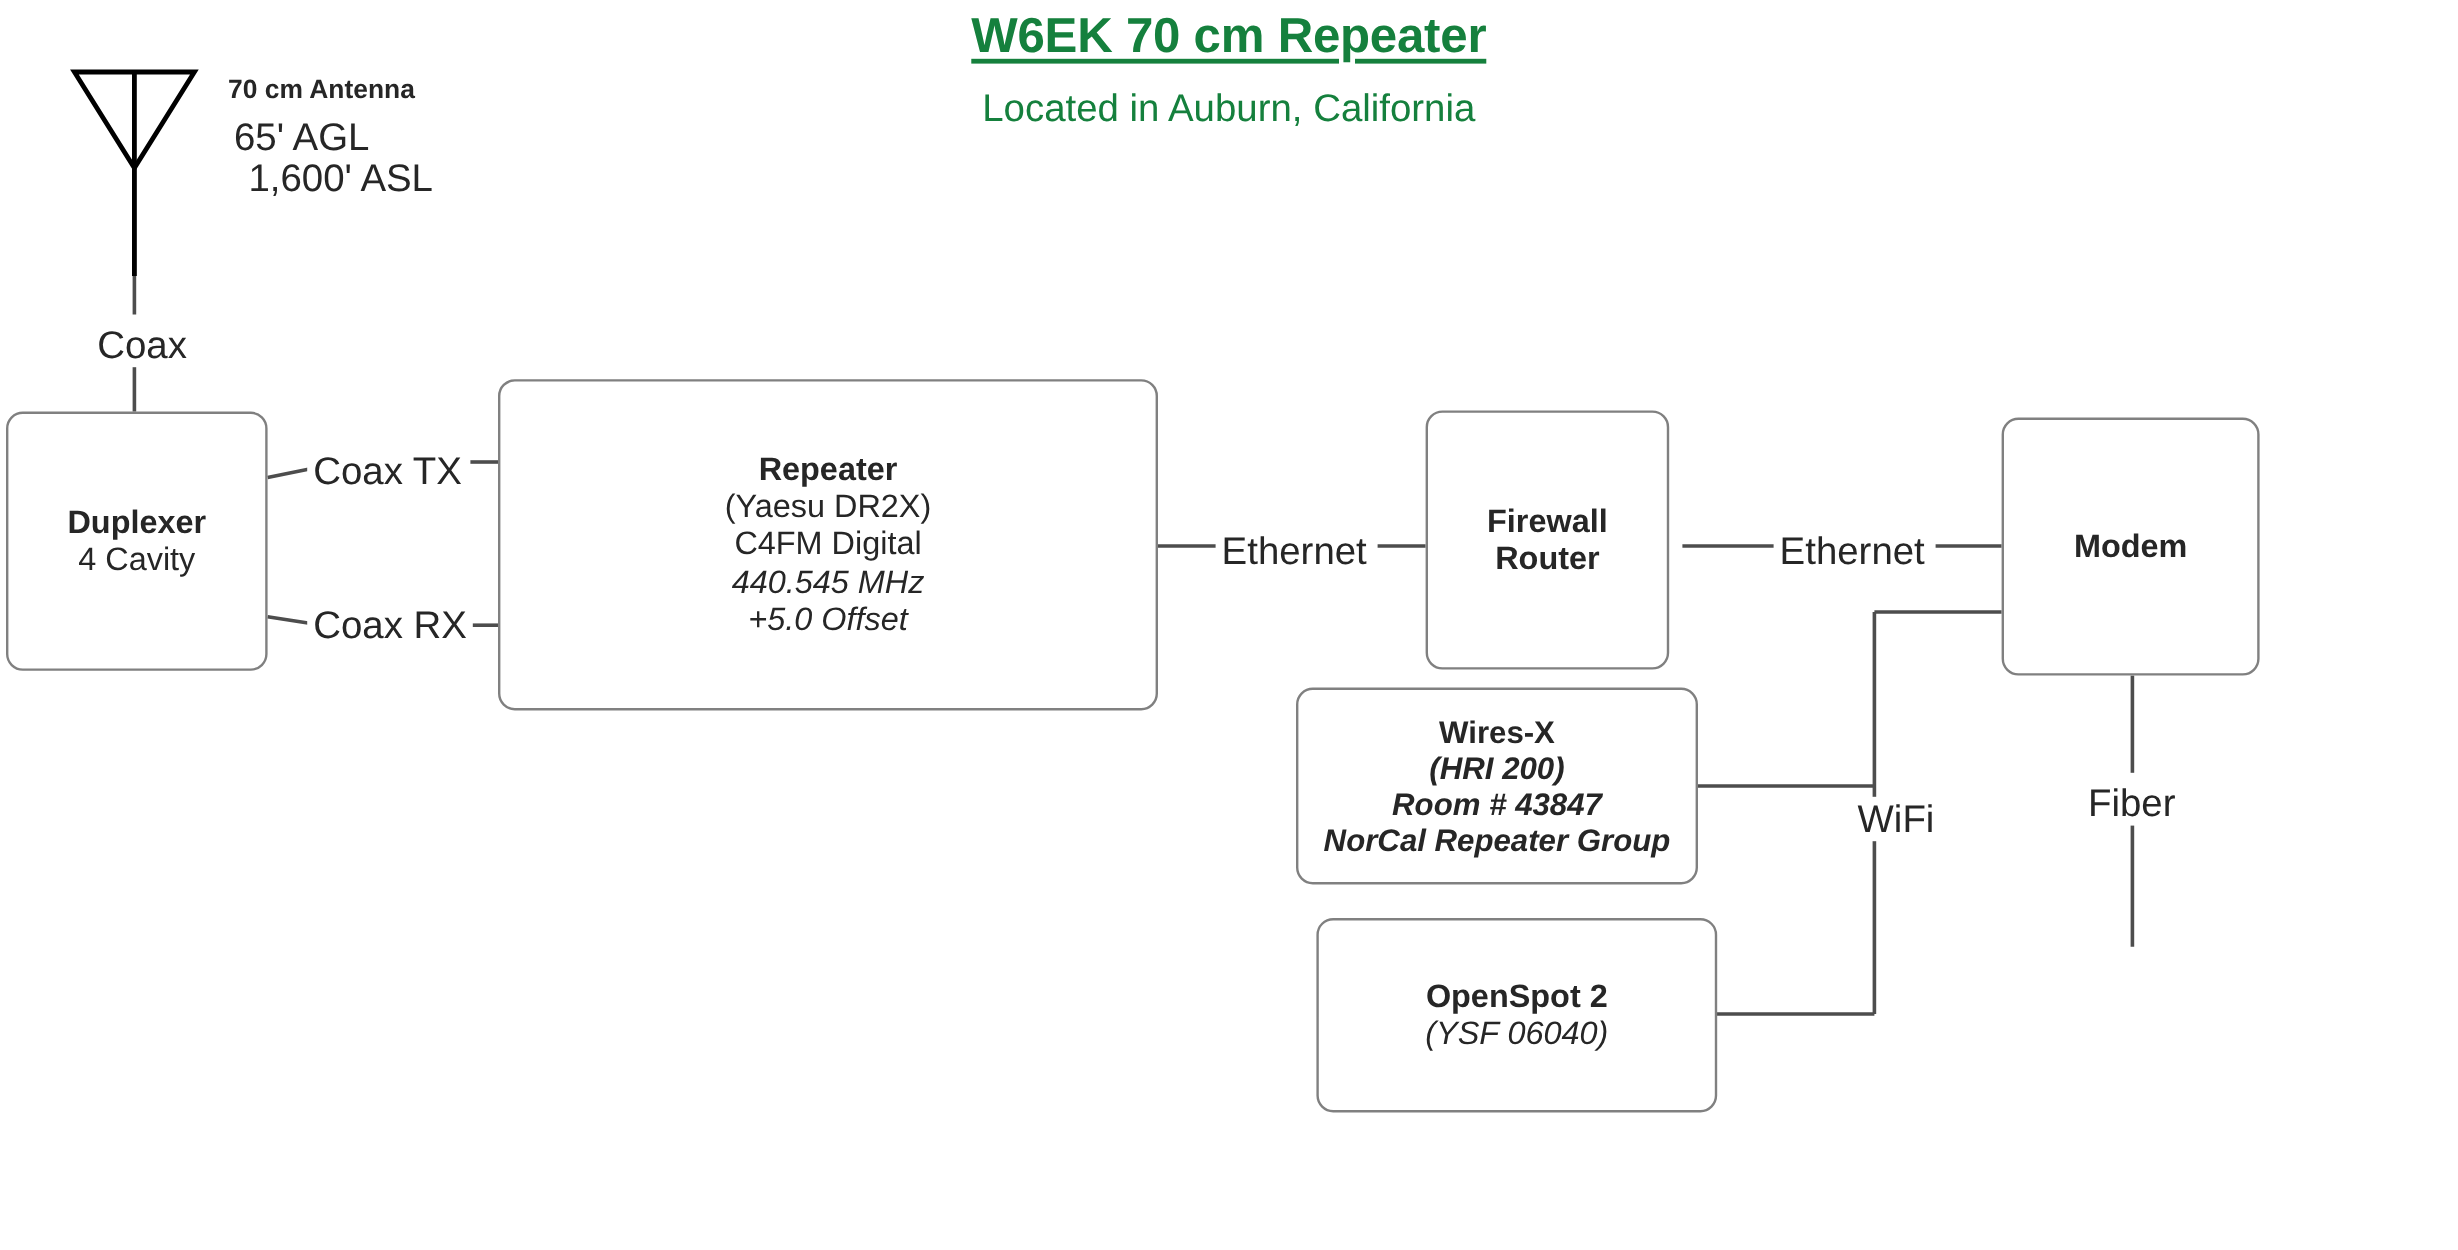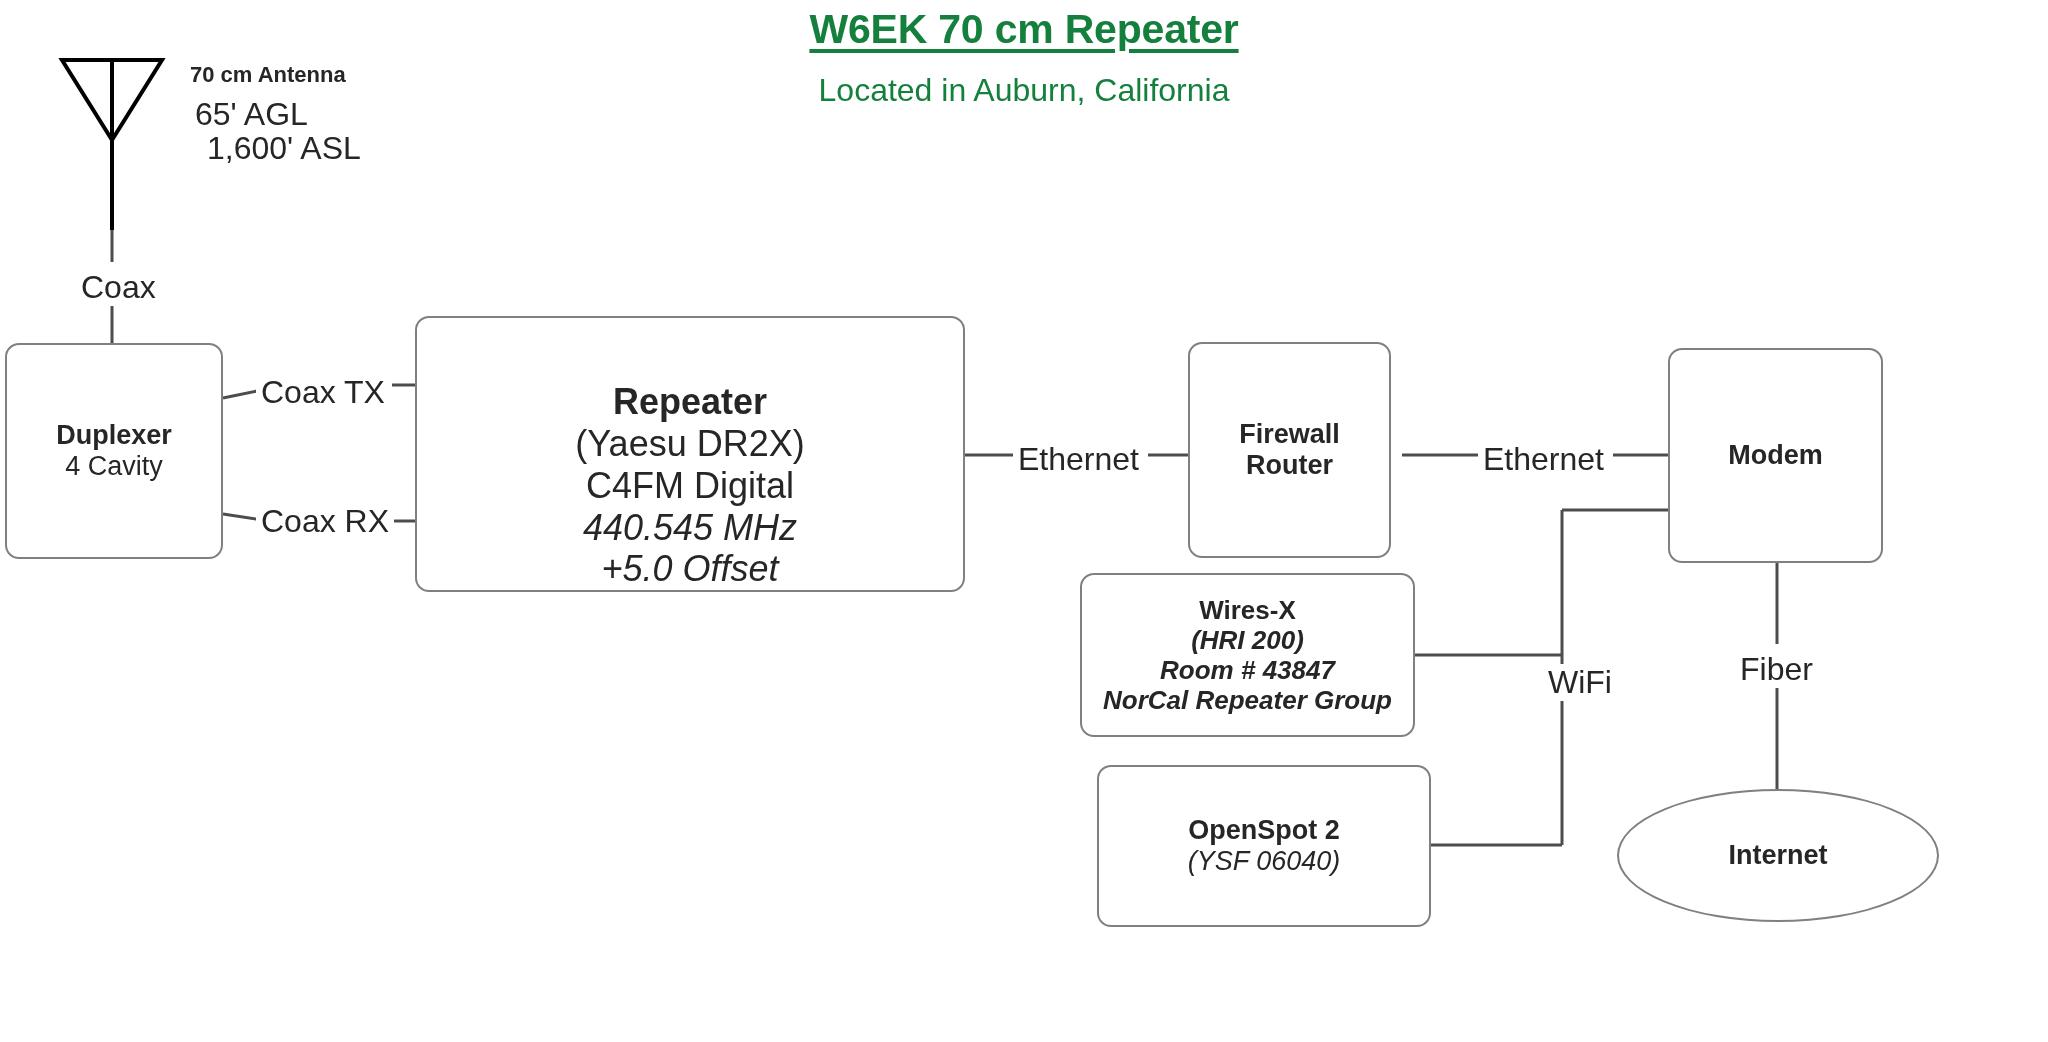--- a/index.html
+++ b/index.html
@@ -63,21 +63,21 @@
     display: block;
     white-space: nowrap;
     text-align: center;
   }
   .l.b   { font-weight: bold; }
   .l.n   { font-weight: normal; }
   .l.i   { font-style: italic; }
   .l.bi  { font-weight: bold; font-style: italic; }
 
   #node-duplexer      { left: 5px;    top: 343px; width: 218px; height: 216px; font-size: 27px; }
-  #node-repeater      { left: 415px;  top: 316px; width: 550px; height: 276px; font-size: 36px; justify-content: flex-end; }
+  #node-repeater      { left: 415px;  top: 316px; width: 550px; height: 276px; font-size: 27px; }
   #node-firewall      { left: 1188px; top: 342px; width: 203px; height: 216px; font-size: 27px; }
   #node-modem         { left: 1668px; top: 348px; width: 215px; height: 215px; font-size: 27px; }
   #node-wiresx        { left: 1080px; top: 573px; width: 335px; height: 164px; font-size: 26px; }
   #node-openspot      { left: 1078px; top: 765px; width: 334px; height: 162px; font-size: 27px; margin-left: 19px; }
 
   
   #node-internet {
     position: absolute;
     left: 1617px;
     top: 789px;
@@ -199,17 +199,14 @@
     <span class="l bi">(HRI 200)</span>
     <span class="l bi">Room # 43847</span>
     <span class="l bi">NorCal Repeater Group</span>
   </div>
 
   <div class="node" id="node-openspot">
     <span class="l b">OpenSpot 2</span>
     <span class="l i">(YSF 06040)</span>
   </div>
 
-  <div id="node-internet">
-    <span class="l b">Internet</span>
-  </div>
 
 </div>
 
 </body></html>

